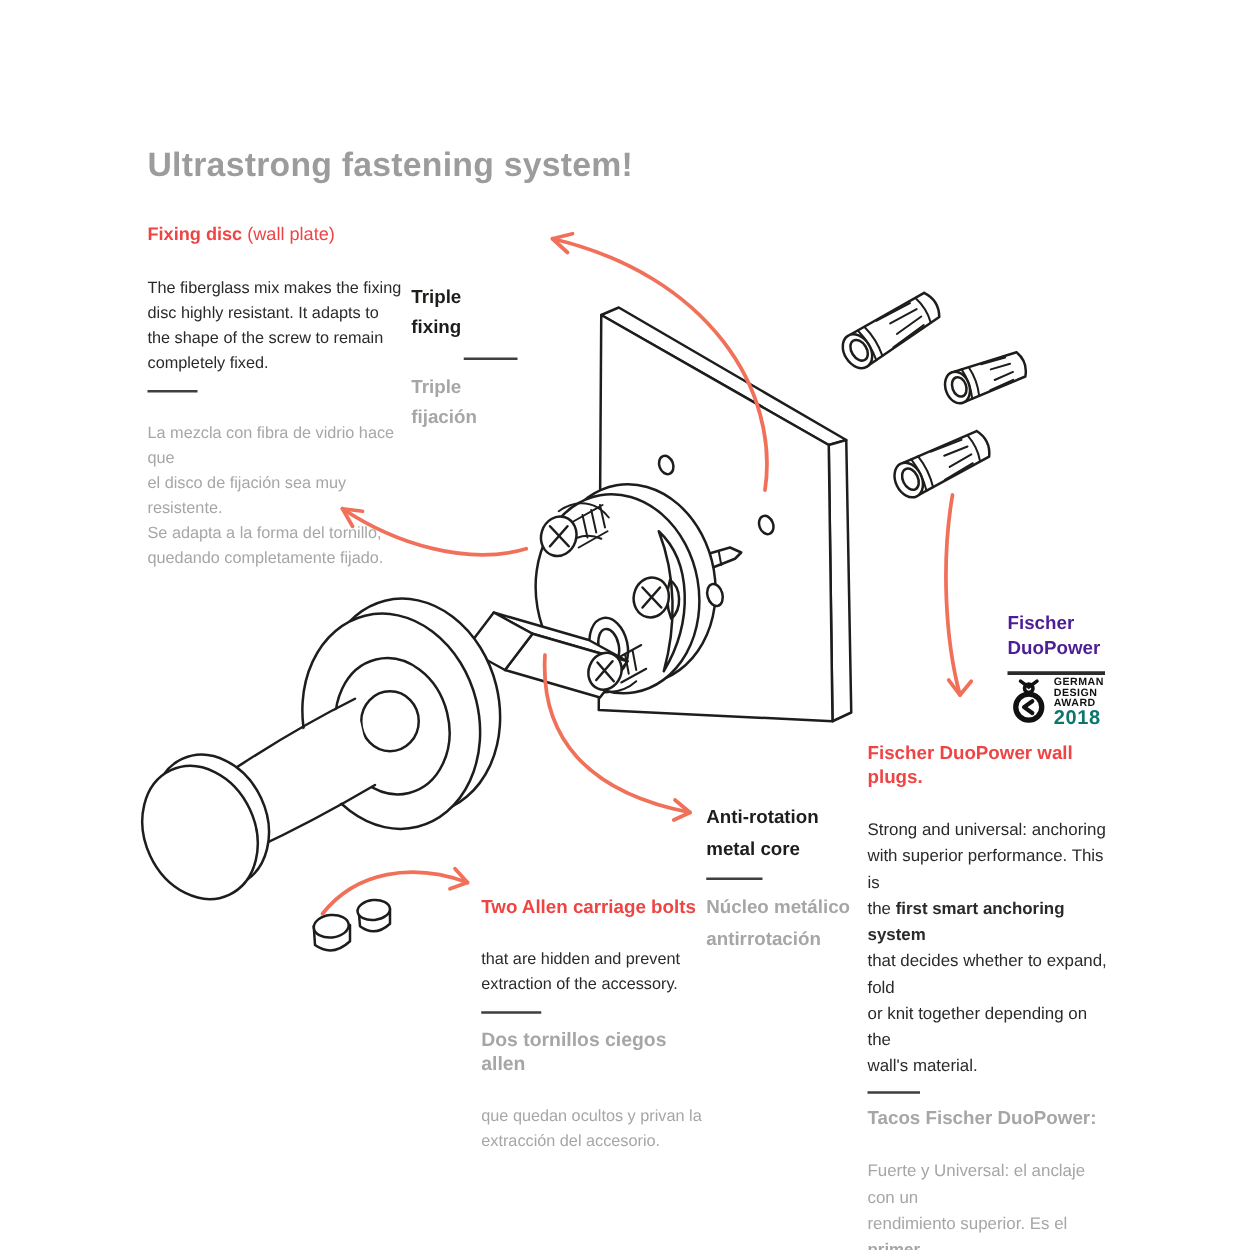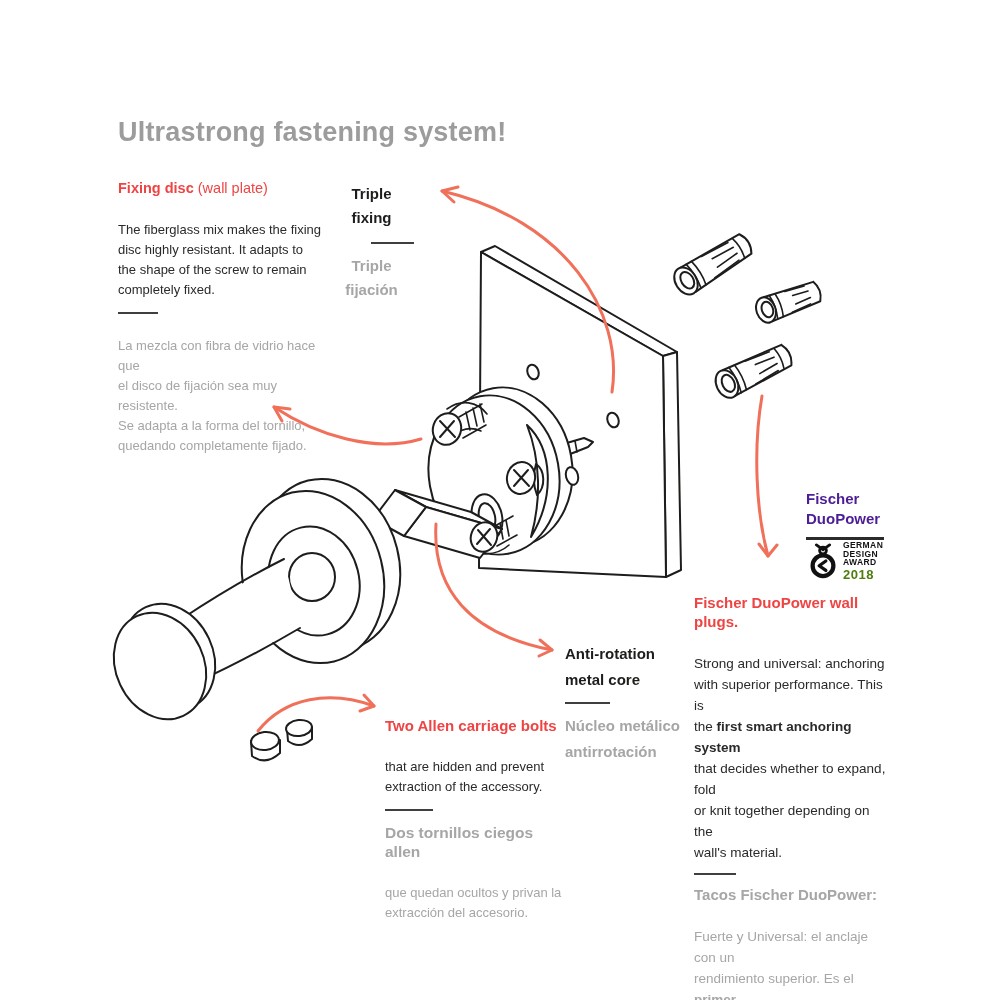--- a/index.html
+++ b/index.html
@@ -7,29 +7,29 @@
        font-family:"Liberation Sans", sans-serif;color:#1D1D1B;}
   .abs{position:absolute;}
   .title{font-size:27px;font-weight:700;color:#9C9C9C;letter-spacing:.2px;}
   .h{font-size:14.5px;font-weight:700;color:#ef4444;line-height:19px;}
   .h .norm{font-weight:400;}
   .bodytxt{font-size:13px;line-height:20px;color:#2A2A2A;white-space:pre-line;margin-top:22px;}
   .divider{height:2px;background:#3F3F3F;margin-top:12px;width:40px;}
   .gaptop{margin-top:12px;}
   .gray{color:#A6A6A6;}
   .big{font-size:15px;}
-  .rightal{text-align:center;}
+  .rightal{text-align:left;margin-top:44px;}
   .lbl2{font-size:15px;font-weight:700;line-height:24px;}
   .lh26{line-height:26px;}
   .award-name{font-size:15px;font-weight:700;line-height:20px;color:#4c1d95;}
   .award-div{height:3px;background:#2B2B2B;margin-top:8px;width:78px;}
   .logo-row{display:flex;align-items:center;margin-top:1px;}
   .logo-txt{margin-left:3px;}
   .logo-small{font-size:8.5px;font-weight:700;line-height:8.5px;letter-spacing:.4px;color:#111;}
-  .logo-year{font-size:13px;font-weight:700;line-height:15px;color:#4d7c0f;letter-spacing:.5px;}
+  .logo-year{font-size:16px;font-weight:700;line-height:15px;color:#0f766e;letter-spacing:.5px;}
   svg .ink{stroke:#1D1D1B;stroke-width:2;fill:none;stroke-linecap:round;stroke-linejoin:round;}
   svg .inkf{stroke:#1D1D1B;stroke-width:2;fill:#fff;stroke-linecap:round;stroke-linejoin:round;}
   svg .mask{fill:#fff;stroke:none;}
   svg .thin{stroke:#1D1D1B;stroke-width:1.6;fill:none;stroke-linecap:round;}
   svg .arrow{stroke:#F0705A;stroke-width:3;fill:none;stroke-linecap:round;stroke-linejoin:round;}
 </style>
 </head>
 <body>
 
 <svg class="abs" style="left:0;top:0" width="1000" height="1000" viewBox="0 0 1000 1000">

